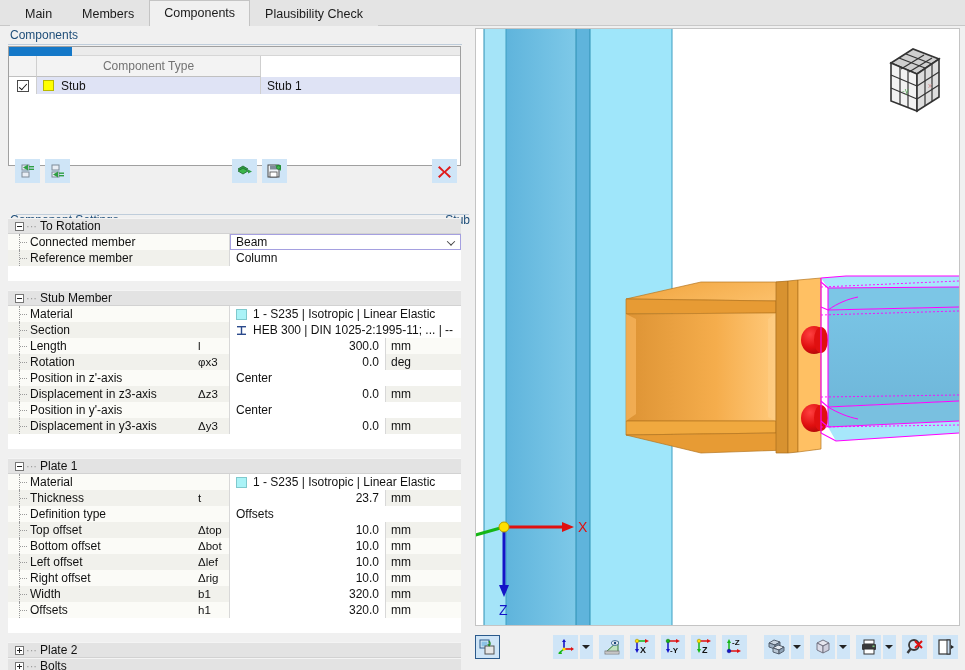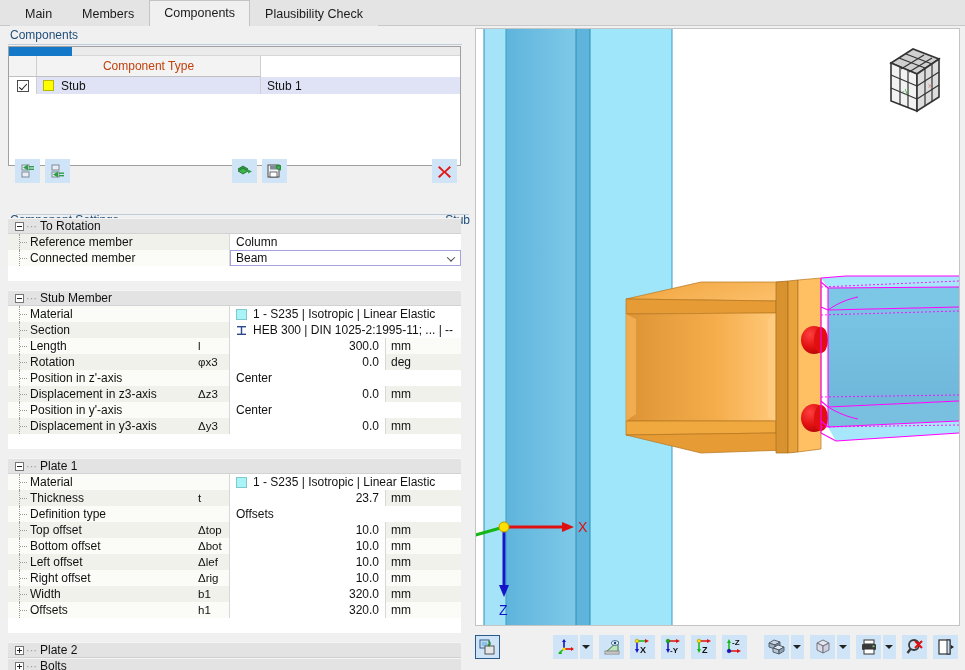--- a/index.html
+++ b/index.html
@@ -114,21 +114,21 @@
     display: flex;
     box-sizing: border-box;
   }
   .gh {
     background: #f3f3f3;
     border-right: 1px solid #cfcfcf;
     border-bottom: 1px solid #c0c0c0;
     font-size: 12px;
     line-height: 20px;
     text-align: center;
-    color: #c2410c;
+    color: #737373;
     box-sizing: border-box;
     overflow: hidden;
     white-space: nowrap;
   }
   .gh.c0 { width: 28px; }
   .gh.c1 { width: 224px; }
   .gh.c2 { flex: 1; border-right: none; }
 
   .grid-row {
     position: absolute;
@@ -520,43 +520,43 @@
       <span class="r">Stub 1</span>
     </div>
     <div class="section-rule" style="position:absolute;left:8px;top:188px;width:453px;"></div>
 
     <div class="prop-area" style="top:192px;" id="prop-host">
         <div class="prop-group-head">
           <span class="expander"></span>
           <span class="dots">···</span>
           <span>To Rotation</span>
         </div>
-        <div class="prow alt">
-          <div class="pcol-name">
-            <span class="tick"></span>
-            <span class="hdash"></span>
-            <span>Reference member</span>
-          </div>
-          <div class="pcol-sym"></div>
-          <div class="pcol-val spanfull">
-            <span>Column</span>
-          </div>
-        </div>
         <div class="prow">
           <div class="pcol-name">
             <span class="tick"></span>
             <span class="hdash"></span>
             <span>Connected member</span>
           </div>
           <div class="pcol-sym"></div>
           <div class="pcol-val spanfull" style="padding: 0px;">
             <div class="combo">
               <span>Beam</span>
               <span class="chev"></span>
             </div>
+          </div>
+        </div>
+        <div class="prow alt">
+          <div class="pcol-name">
+            <span class="tick"></span>
+            <span class="hdash"></span>
+            <span>Reference member</span>
+          </div>
+          <div class="pcol-sym"></div>
+          <div class="pcol-val spanfull">
+            <span>Column</span>
           </div>
         </div>
         <div class="filler-row"></div>
         <div class="filler-row gray"></div>
         <div class="prop-group-head">
           <span class="expander"></span>
           <span class="dots">···</span>
           <span>Stub Member</span>
         </div>
         <div class="prow">

